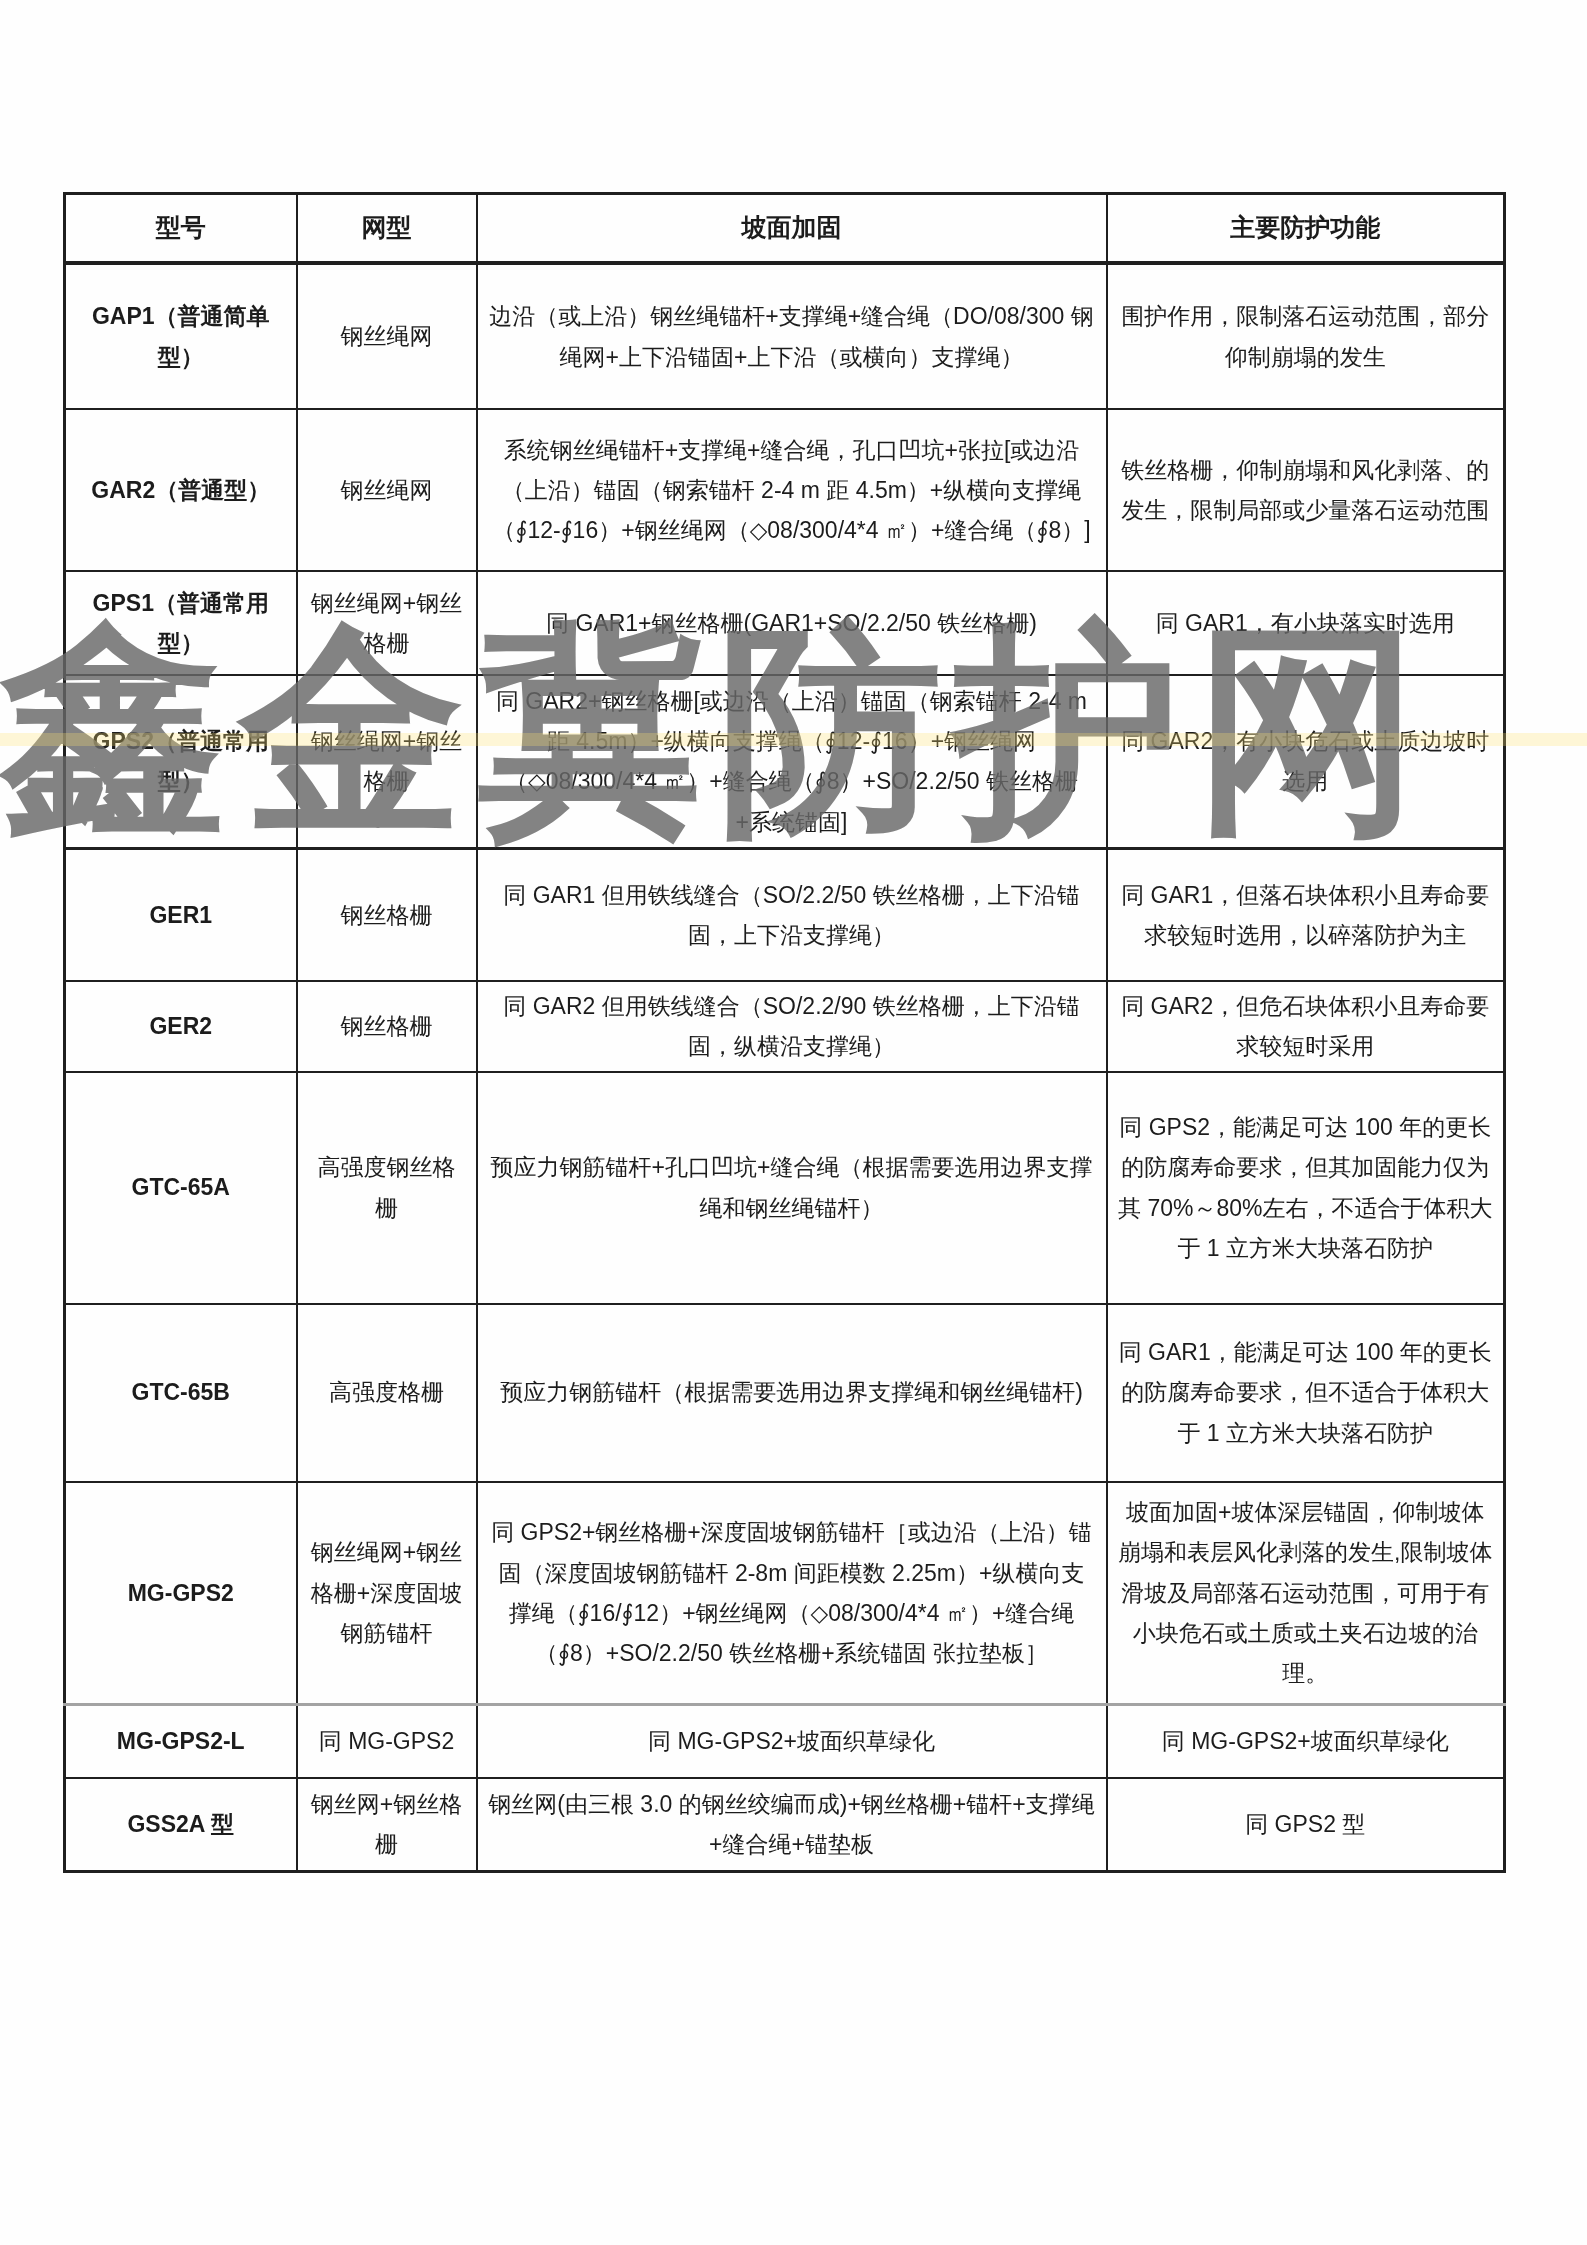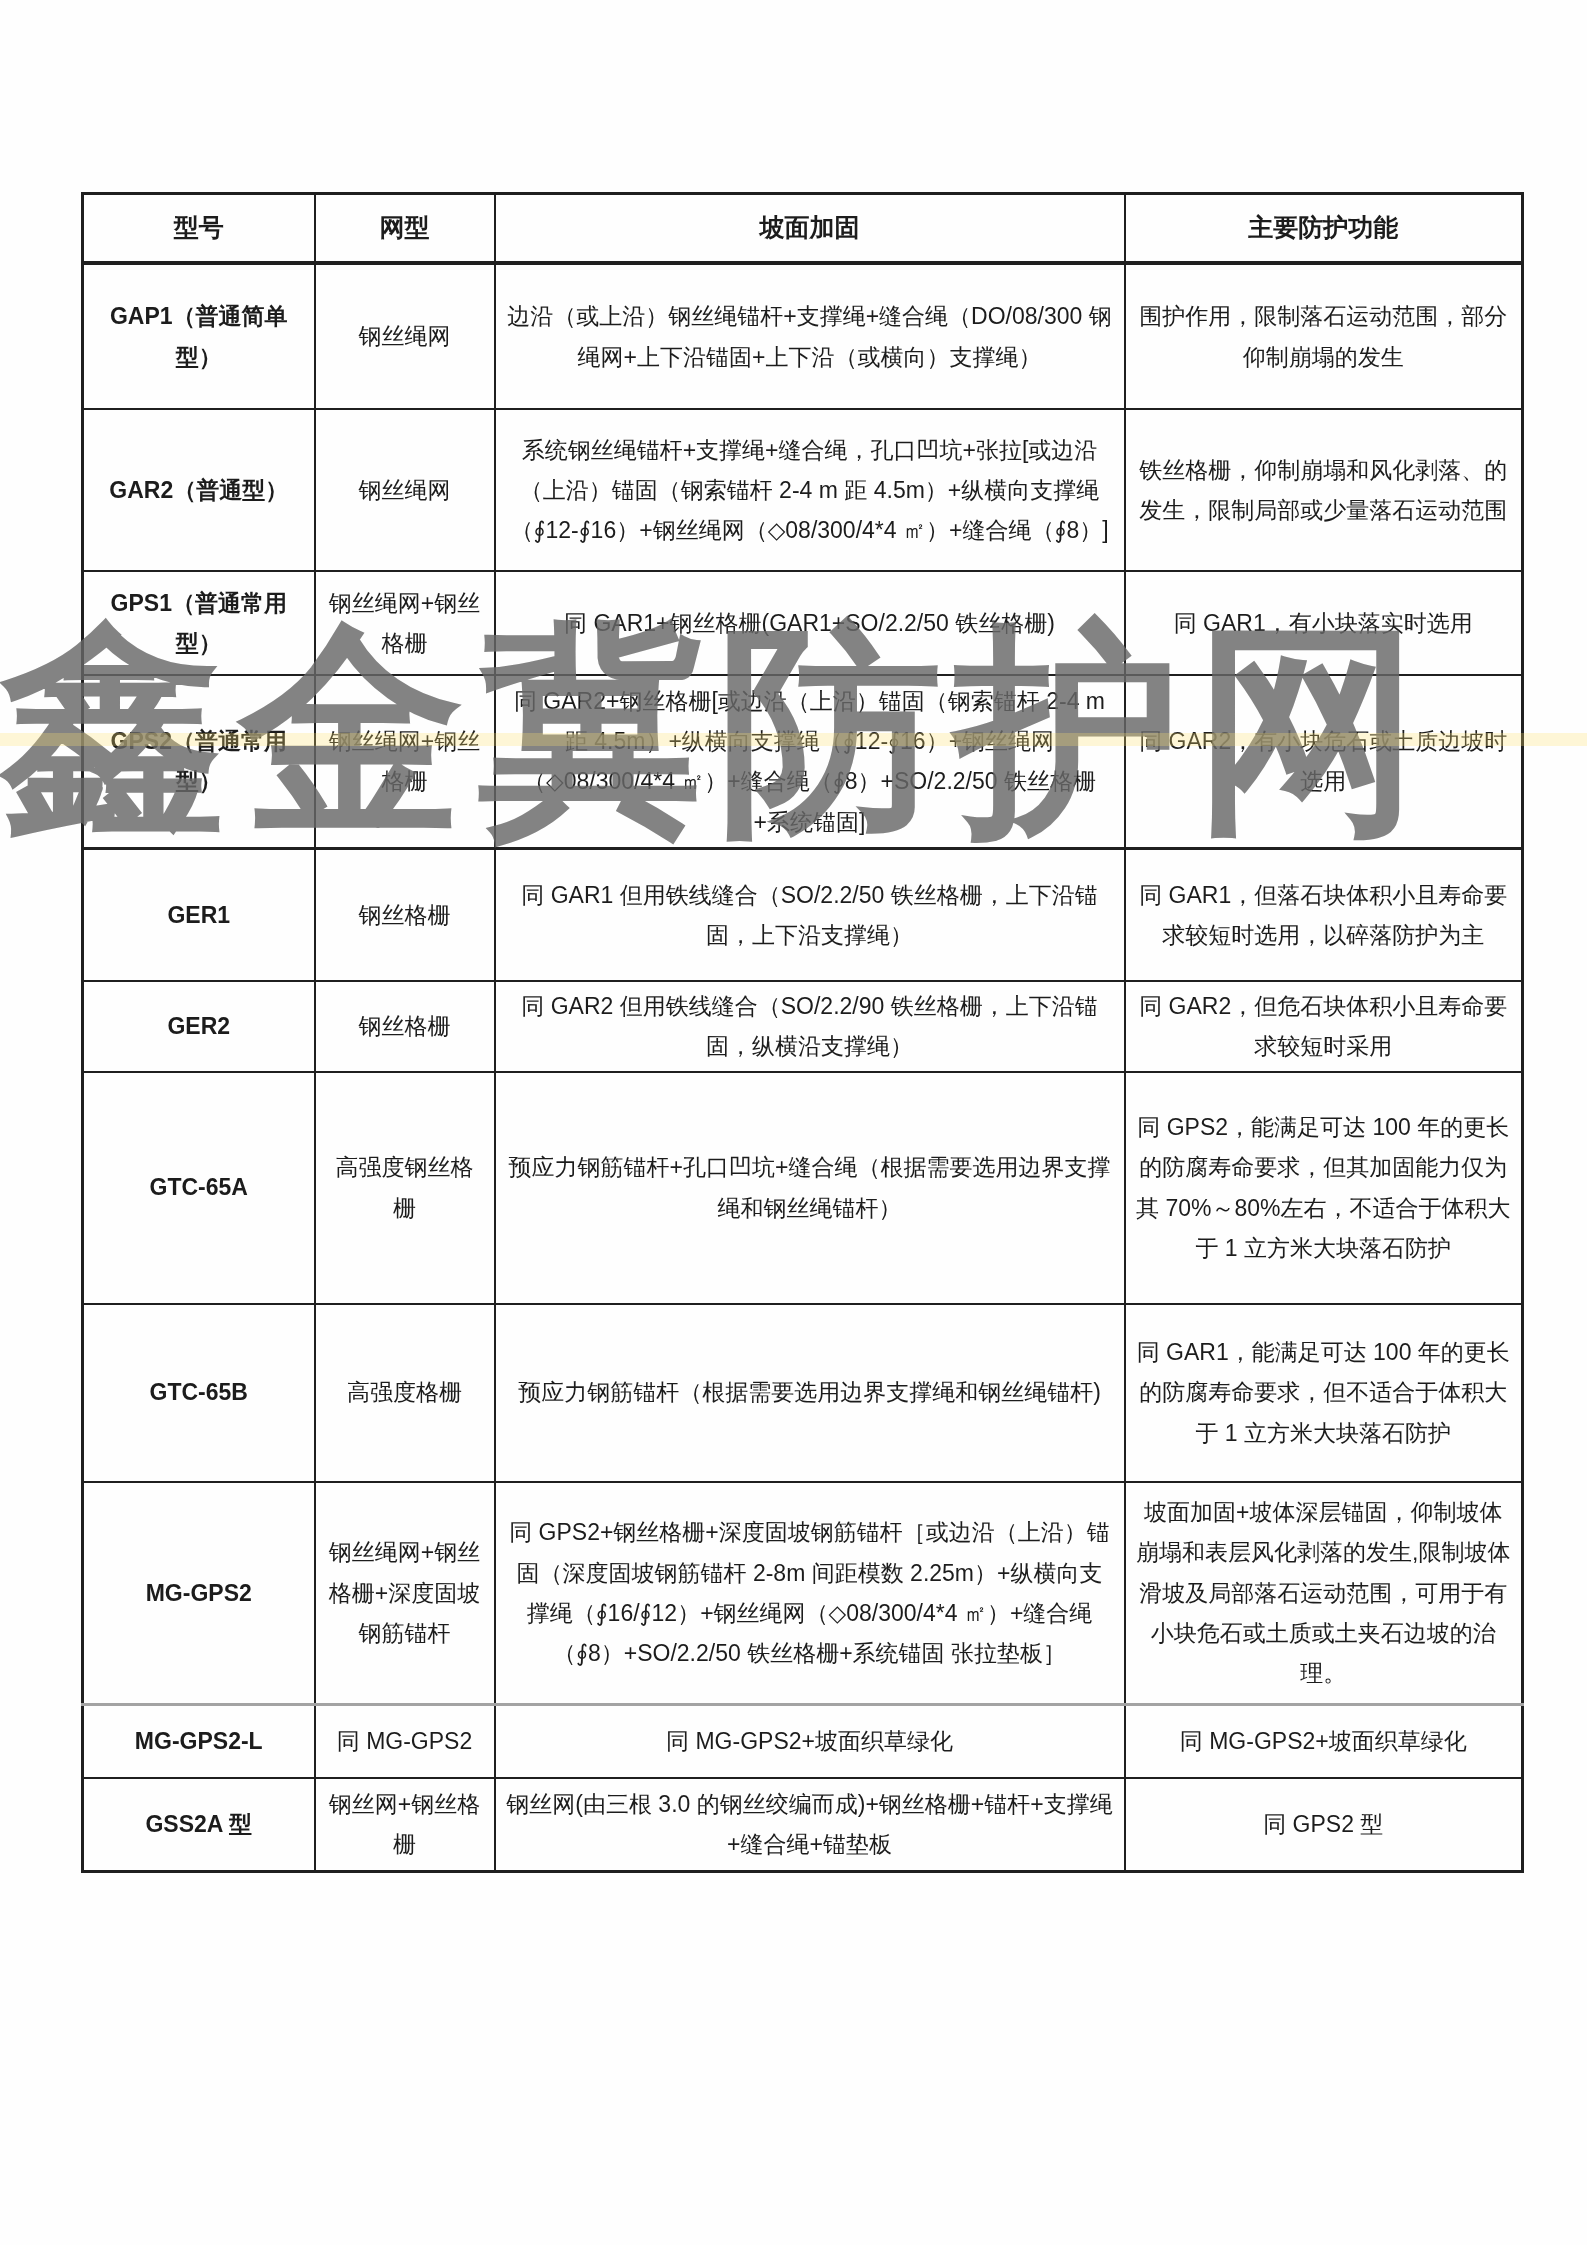--- a/index.html
+++ b/index.html
@@ -12,21 +12,20 @@
     overflow:hidden;
   }
   .page{position:absolute;inset:0;}
   table.spec{
     position:absolute;
     left:63px;top:192px;
     width:1440px;
     border-collapse:collapse;
     table-layout:fixed;
     background:transparent;
-    margin-left:18px;
   }
   table.spec th, table.spec td{
     border:2px solid #1f1f1f;
     text-align:center;
     vertical-align:middle;
     padding:4px 10px;
     font-size:23px;
     line-height:1.75;
     word-break:break-word;
   }

